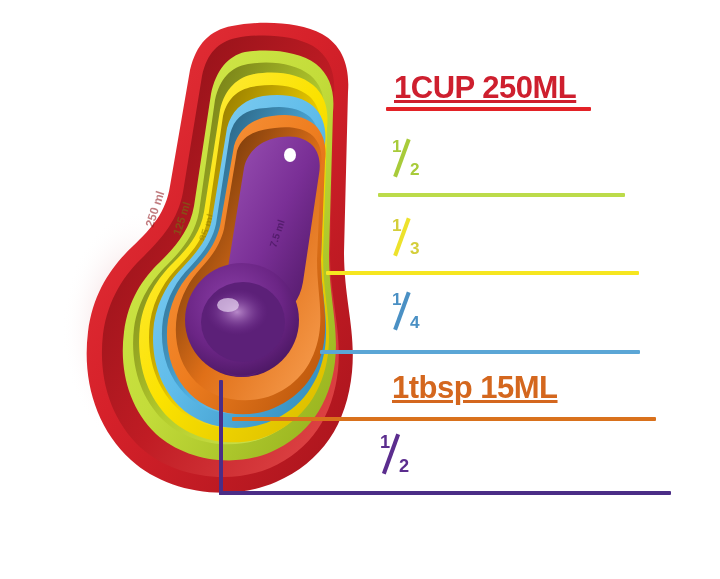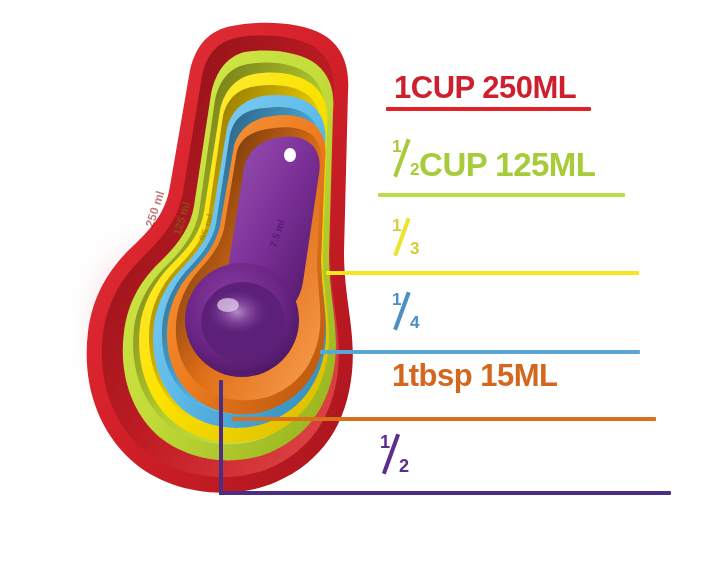--- a/index.html
+++ b/index.html
@@ -58,20 +58,21 @@
   }
   .label .frac .den {
     position: absolute;
     right: -0.04em;
     bottom: -0.10em;
     font-size: 0.52em;
     font-weight: bold;
   }
   .label .txt {
     vertical-align: baseline;
+    text-decoration: underline;
   }
   .leader {
     position: absolute;
     height: 4px;
     border-radius: 1px;
   }
   .leader-v {
     position: absolute;
     width: 4px;
     border-radius: 1px;
@@ -338,40 +339,40 @@
 
   <div class="label" style="left:394px; top:72px; font-size:31px; color:#CE1F2E;">
     <span class="txt">1CUP 250ML</span>
   </div>
 
   <div class="label" style="left:392px; top:143px; font-size:33px; color:#A8CB3A;">
     <span class="frac">
       <span class="num">1</span>
       <span class="bar" style="background:#A8CB3A;"></span>
       <span class="den">2</span>
-    </span><span class="txt">CUP 125ML</span>
+    </span>
   </div>
 
   <div class="label" style="left:392px; top:222px; font-size:33px; color:#D4CE3A;">
     <span class="frac">
       <span class="num">1</span>
       <span class="bar" style="background:#EDE22C;"></span>
       <span class="den">3</span>
     </span>
   </div>
 
   <div class="label" style="left:392px; top:296px; font-size:33px; color:#4A90C4;">
     <span class="frac">
       <span class="num">1</span>
       <span class="bar" style="background:#4A90C4;"></span>
       <span class="den">4</span>
     </span>
   </div>
 
-  <div class="label" style="left:392px; top:360px; font-size:31px; color:#D4671E;">
+  <div class="label" style="left:392px; top:372px; font-size:31px; color:#D4671E;">
     <span class="txt">1tbsp 15ML</span>
   </div>
 
   <div class="label" style="left:380px; top:438px; font-size:35px; color:#5B2D8E;">
     <span class="frac">
       <span class="num">1</span>
       <span class="bar" style="background:#5B2D8E;"></span>
       <span class="den">2</span>
     </span>
   </div>

